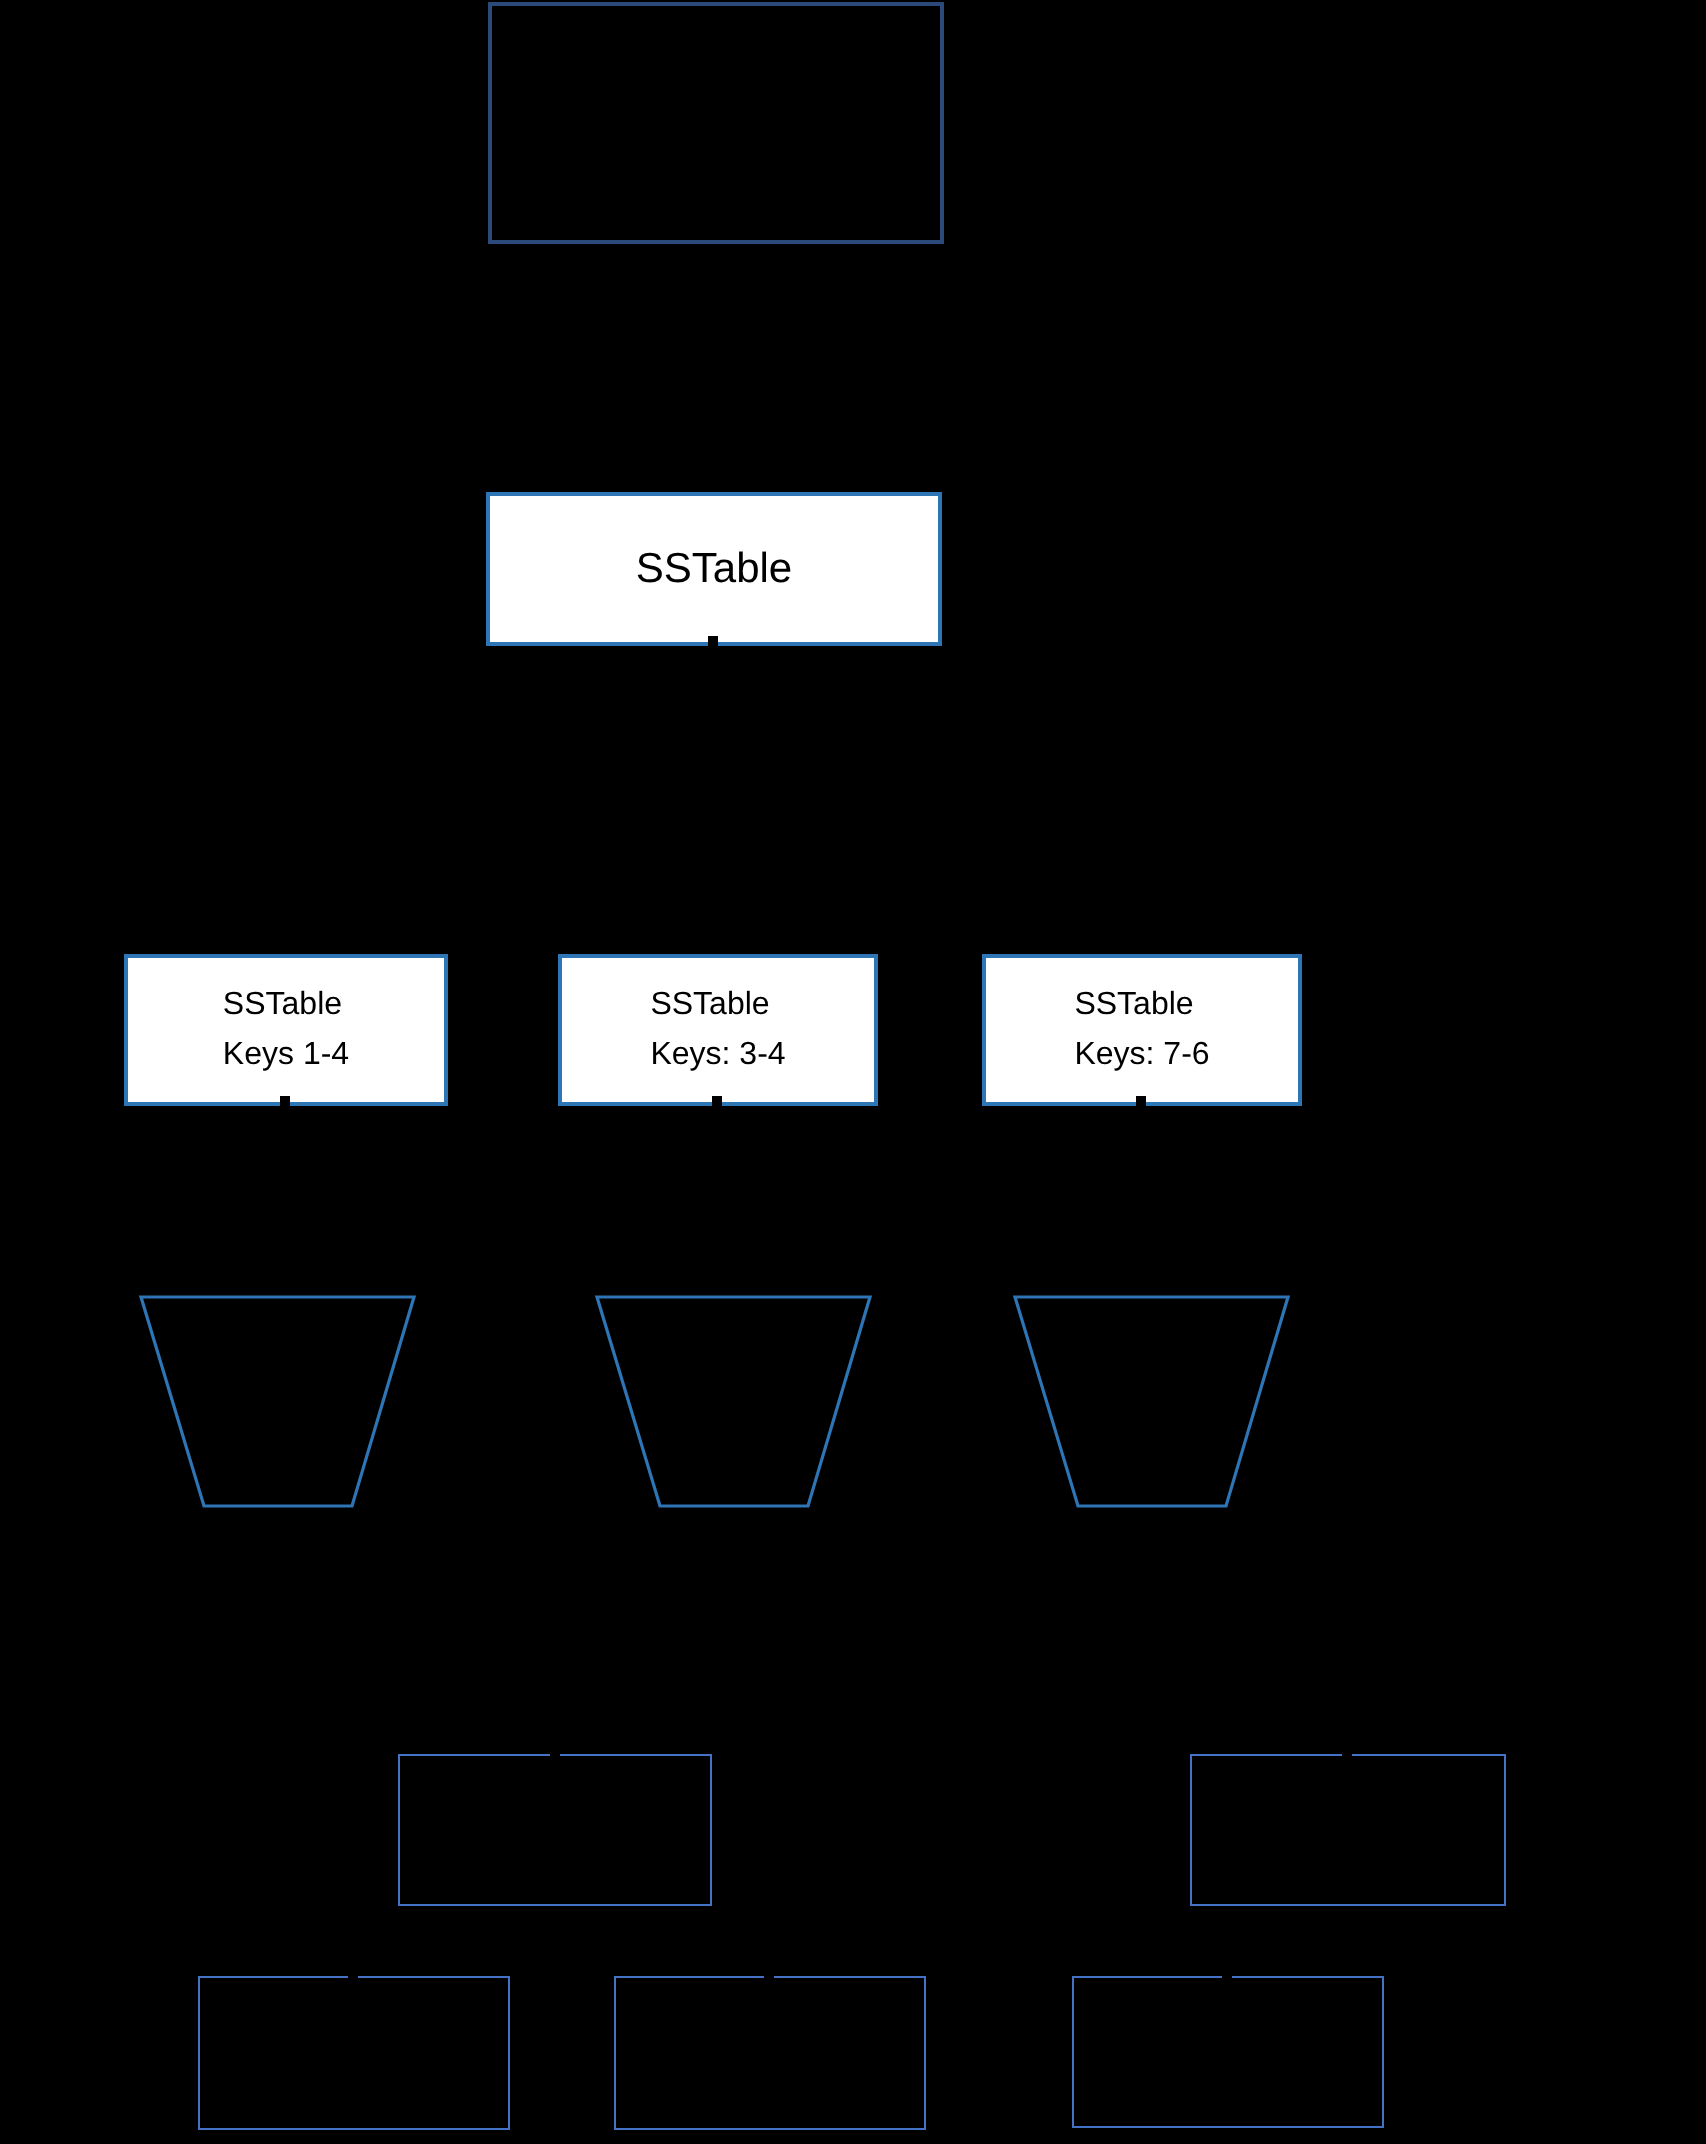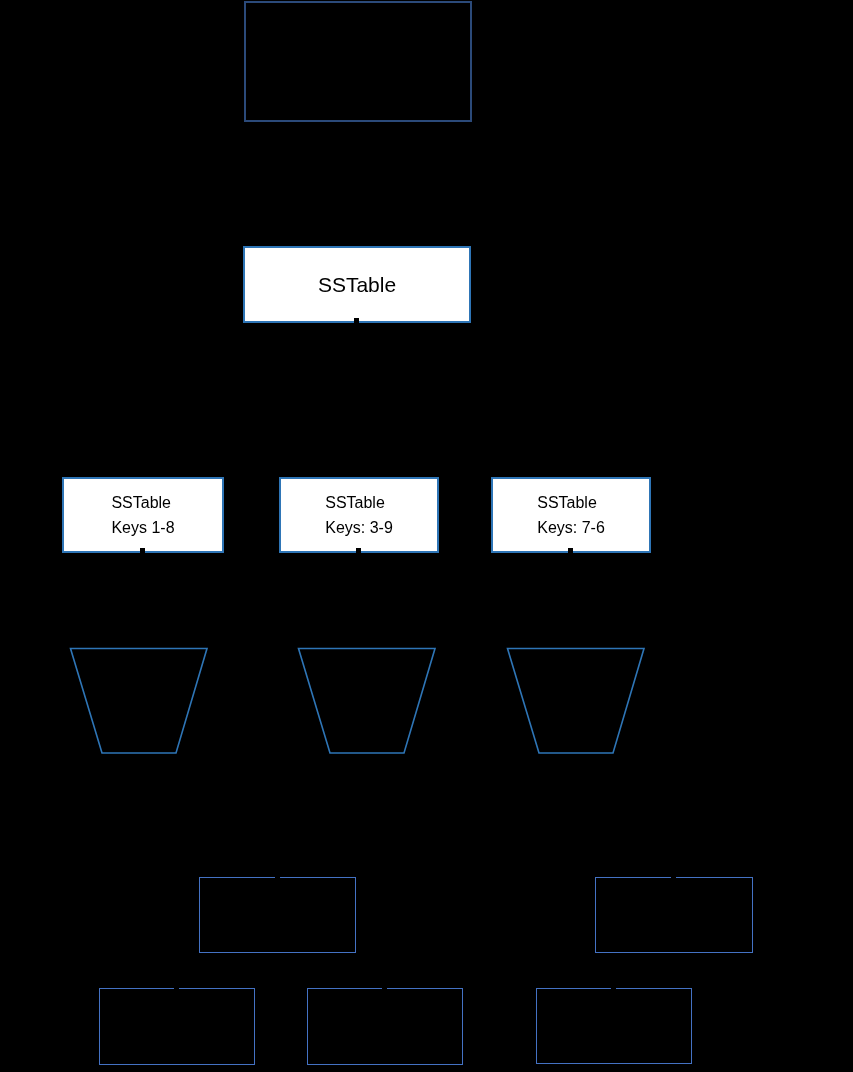--- a/index.html
+++ b/index.html
@@ -34,28 +34,28 @@
 
   <div class="box dark-outline" style="left:244px;top:1px;width:228px;height:121px;"></div>
 
   <div class="box white root" style="left:243px;top:246px;width:228px;height:77px;">
     <span class="line">SSTable</span>
   </div>
 
   <div class="box white small" style="left:62px;top:477px;width:162px;height:76px;">
     <span class="txt">
       <span class="line">SSTable</span>
-      <span class="line">Keys 1-8</span>
+      <span class="line">Keys 1-4</span>
     </span>
   </div>
 
   <div class="box white small" style="left:279px;top:477px;width:160px;height:76px;">
     <span class="txt">
       <span class="line">SSTable</span>
-      <span class="line">Keys: 3-9</span>
+      <span class="line">Keys: 3-4</span>
     </span>
   </div>
 
   <div class="box white small" style="left:491px;top:477px;width:160px;height:76px;">
     <span class="txt">
       <span class="line">SSTable</span>
       <span class="line">Keys: 7-6</span>
     </span>
   </div>
 

